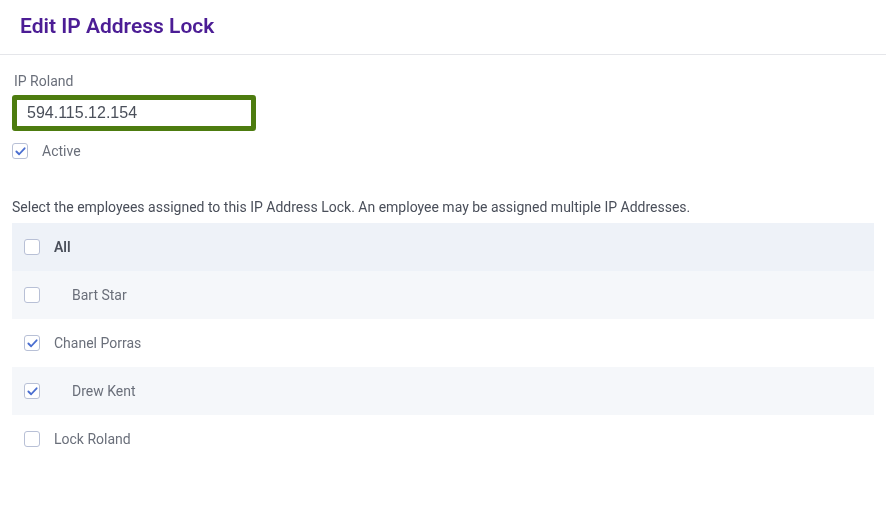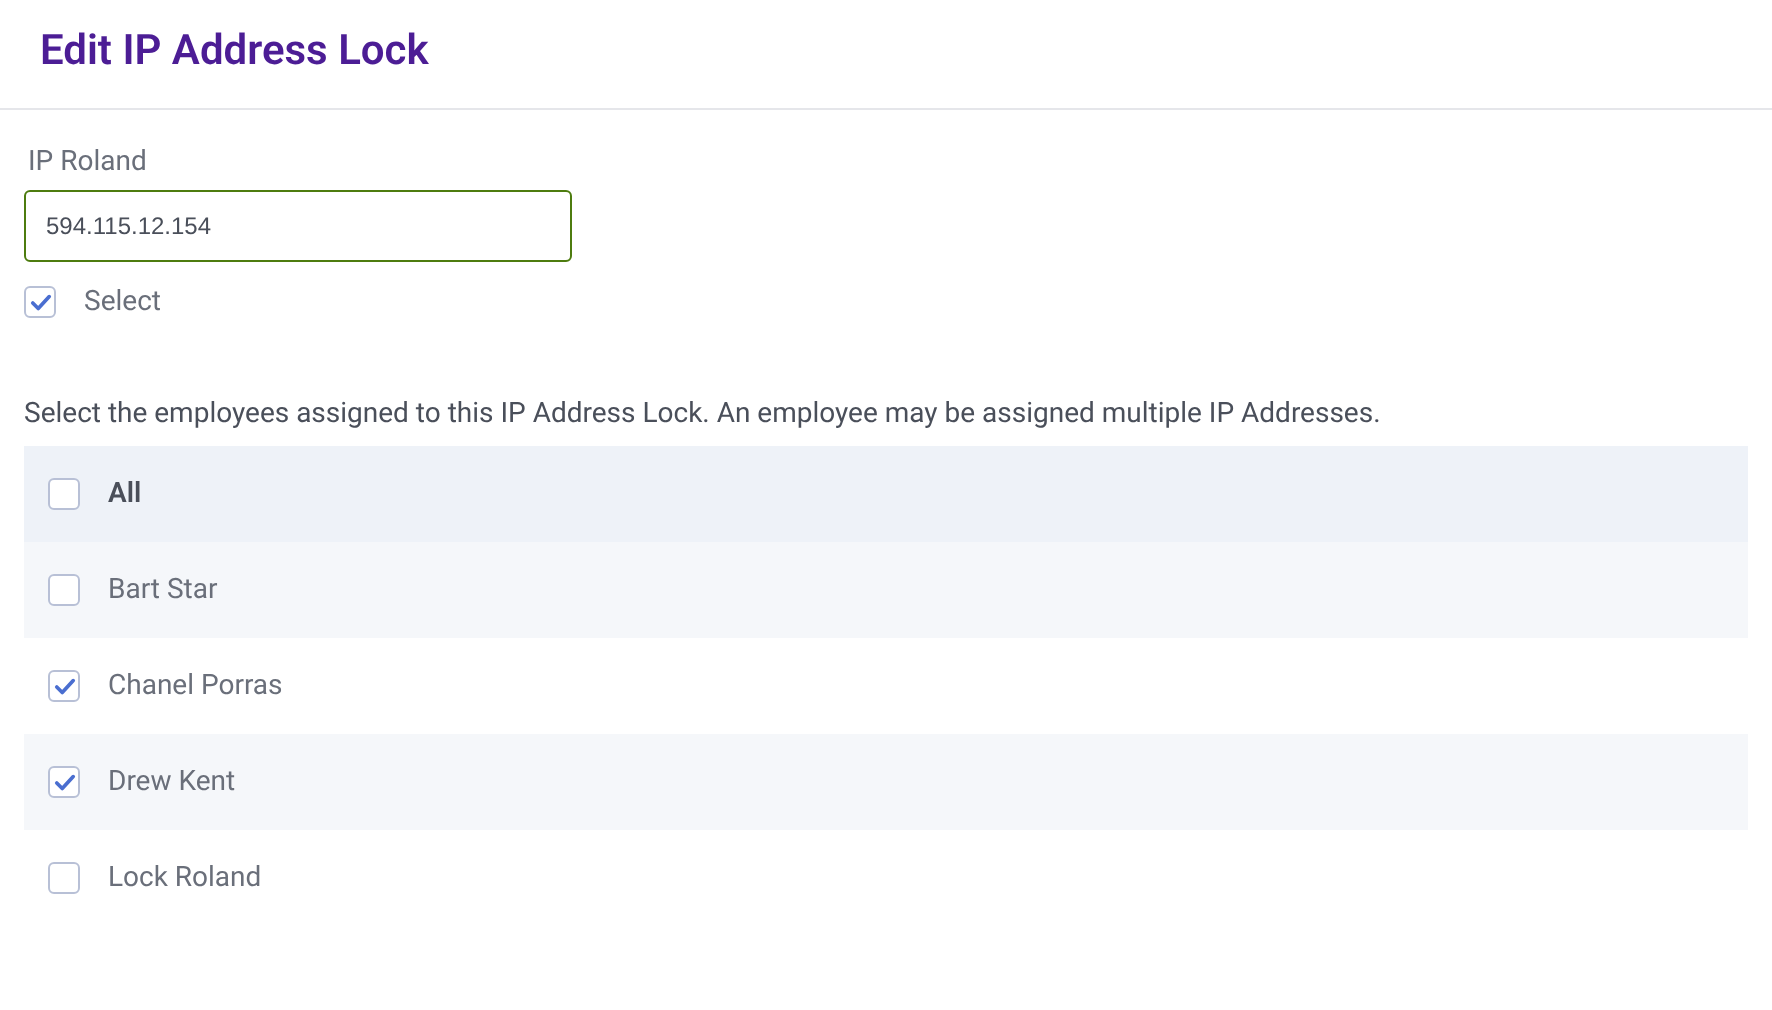--- a/index.html
+++ b/index.html
@@ -31,26 +31,26 @@
       margin-bottom: 12px;
     }
     .form-label {
       display: block;
       font-size: 14px;
       color: #6a6f7a;
       margin-bottom: 6px;
       padding-left: 2px;
     }
     .text-input {
-      width: 274px;
+      width: 244px;
       height: 36px;
-      border: 1px solid #4d7c0f;
+      border: 5px solid #4d7c0f;
       border-radius: 3px;
       padding: 0 10px;
-      font-size: 12px;
+      font-size: 16px;
       color: #4a4f5a;
       background: #fff;
       outline: none;
     }
     .checkbox-row {
       display: flex;
       align-items: center;
       margin-top: 10px;
     }
     .checkbox {
@@ -89,20 +89,21 @@
     .employee-row.header-row {
       background: #eef2f8;
     }
     .employee-row.header-row .employee-name {
       font-weight: 600;
       color: #4a4f5a;
       text-align: right;
     }
     .employee-row.striped {
       background: #f5f7fa;
+      gap: 18px;
     }
     .employee-name {
       margin-left: 14px;
       font-size: 14px;
       color: #6a6f7a;
     }
   </style>
 </head>
 <body>
 
@@ -117,21 +118,21 @@
     <label class="form-label">IP Roland</label>
     <input type="text" class="text-input" value="594.115.12.154" style="">
   </div>
 
   <div class="checkbox-row">
     <span class="checkbox checked">
       <svg viewBox="0 0 12 12">
           <path d="M1.5 6 L4.5 9 L10.5 2.5" stroke="#4a6ed0" stroke-width="2" fill="none" stroke-linecap="round" stroke-linejoin="round"></path>
         </svg>
     </span>
-    <span class="checkbox-label">Select</span>
+    <span class="checkbox-label">Active</span>
   </div>
 
   <div class="instruction">Select the employees assigned to this IP Address Lock. An employee may be assigned multiple IP Addresses.</div>
 
   <div class="employee-list">
 
     <div class="employee-row header-row">
       <span class="checkbox">
         
       </span>

